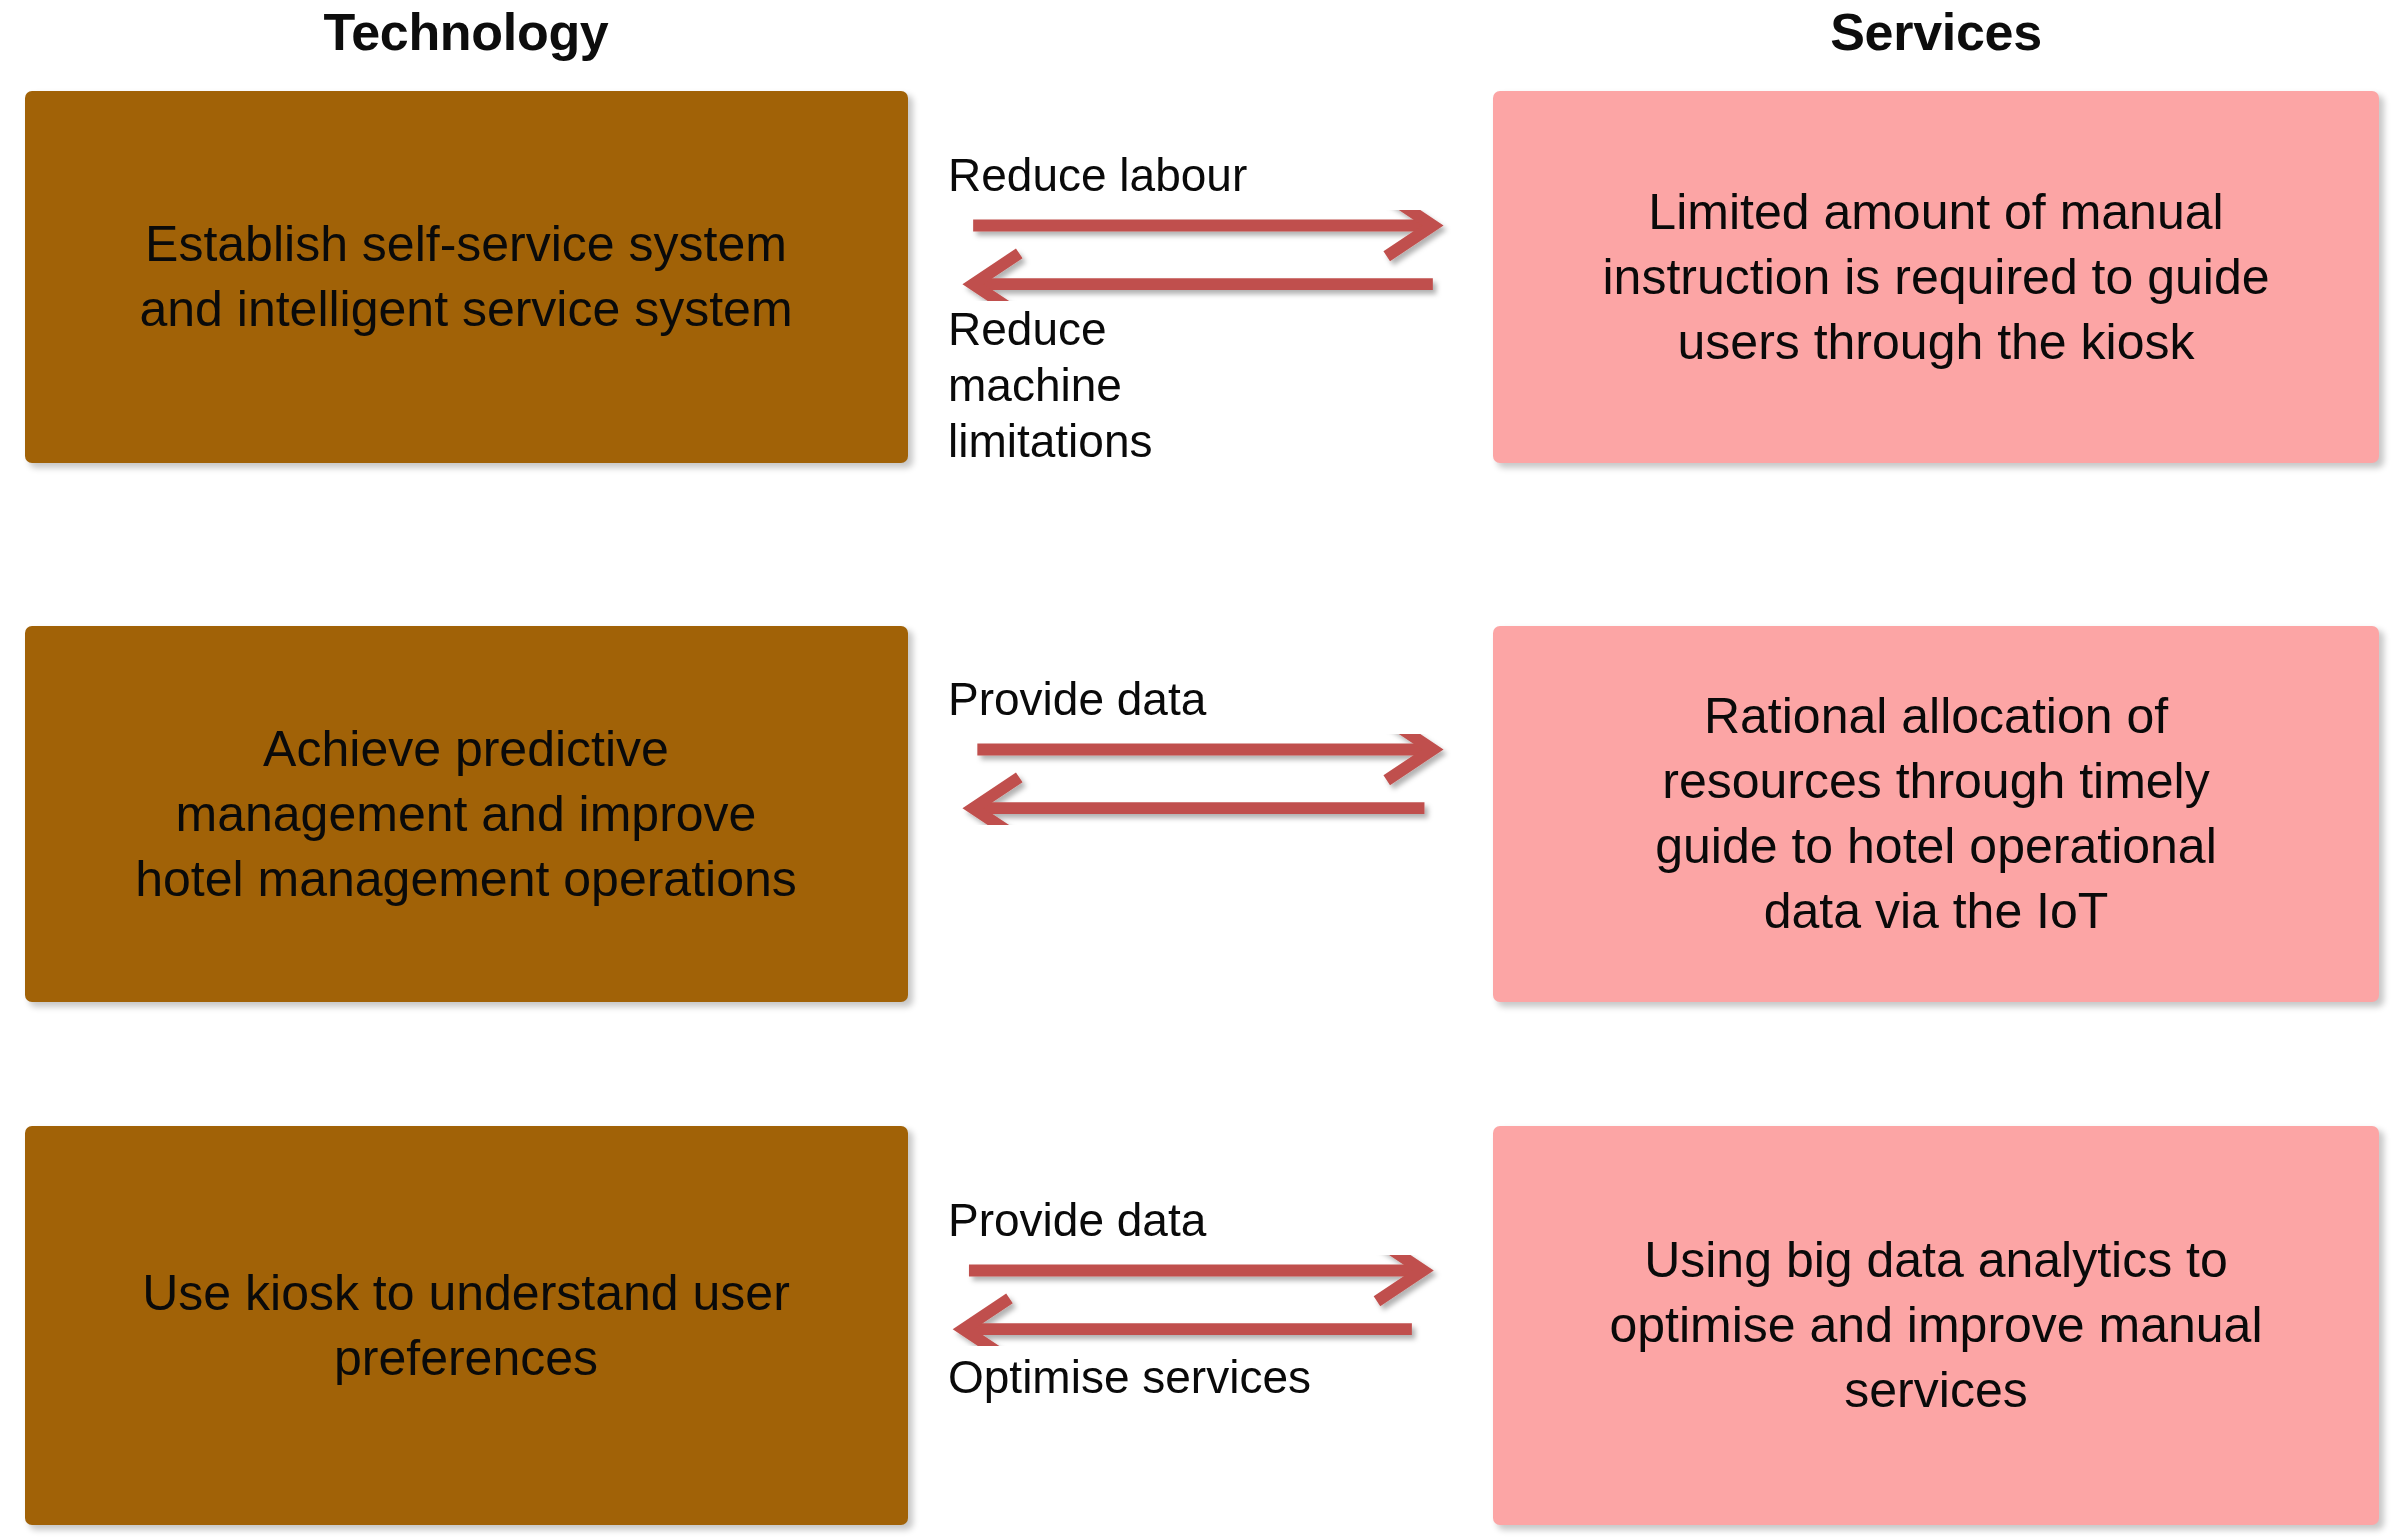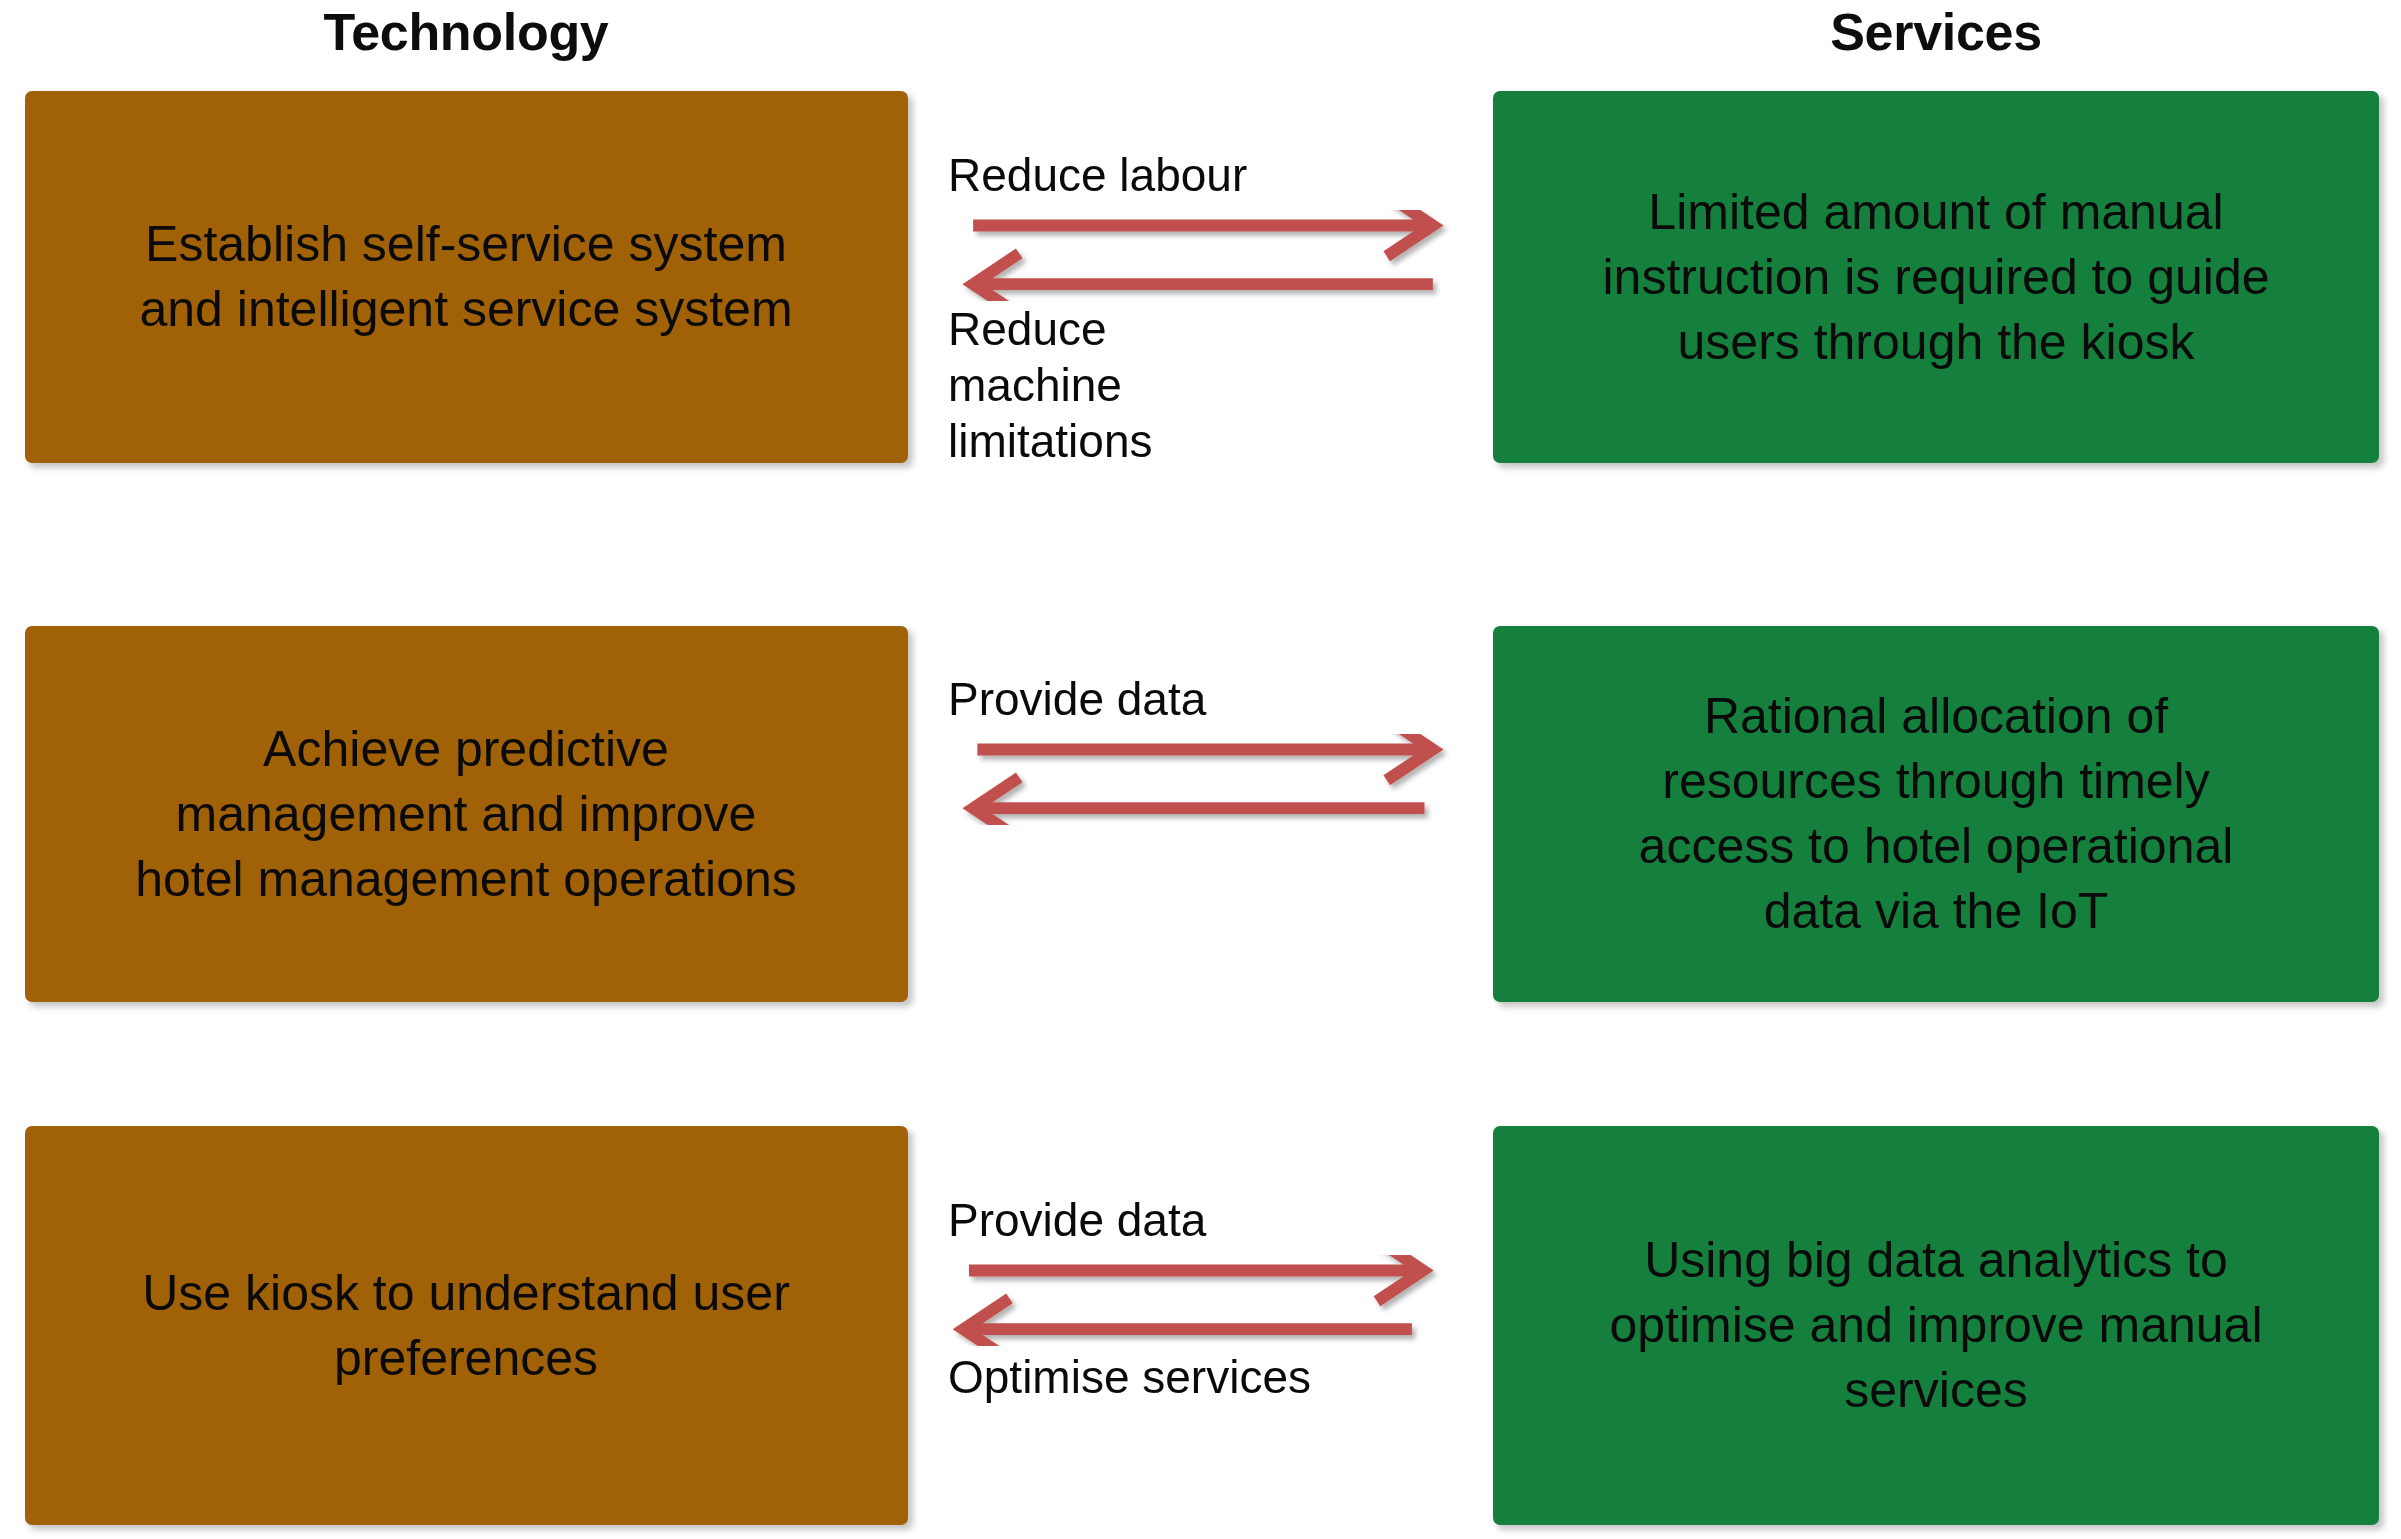--- a/index.html
+++ b/index.html
@@ -48,21 +48,21 @@
   }
   .node-box .node-text {
     font-size: 50px;
     line-height: 1.30;
     text-align: center;
     color: #0a0a0a;
     width: 100%;
     white-space: pre-line;
   }
   .box-left  { background: #a16207; }
-  .box-right { background: #15803d; }
+  .box-right { background: #fca5a5; }
 
   
   .col-l { left: 24.5px;  width: 883px; }
   
   .col-r { left: 1493px; width: 886px; }
 
   .row-1 { top: 91px;  height: 372px; }
   .row-2 { top: 626px;  height: 376px; }
   .row-3 { top: 1126px; height: 399px; }
 
@@ -149,21 +149,21 @@
 
   <div class="node-box box-left col-l row-2">
     <span class="node-text">Achieve predictive
 management and improve
 hotel management operations</span>
   </div>
 
   <div class="node-box box-right col-r row-2">
     <span class="node-text">Rational allocation of
 resources through timely
-access to hotel operational
+guide to hotel operational
 data via the IoT</span>
   </div>
 
   <div class="arrow-group g2">
     <div class="arrow-label lbl-top">Provide data</div>
 
     <svg class="arrow-svg" width="510" height="91" viewBox="0 0 730 130">
       <defs>
         <filter id="sh2" x="-20%" y="-40%" width="160%" height="200%">
           <feDropShadow dx="5" dy="6" stdDeviation="4" flood-color="#000000" flood-opacity="0.30"></feDropShadow>

